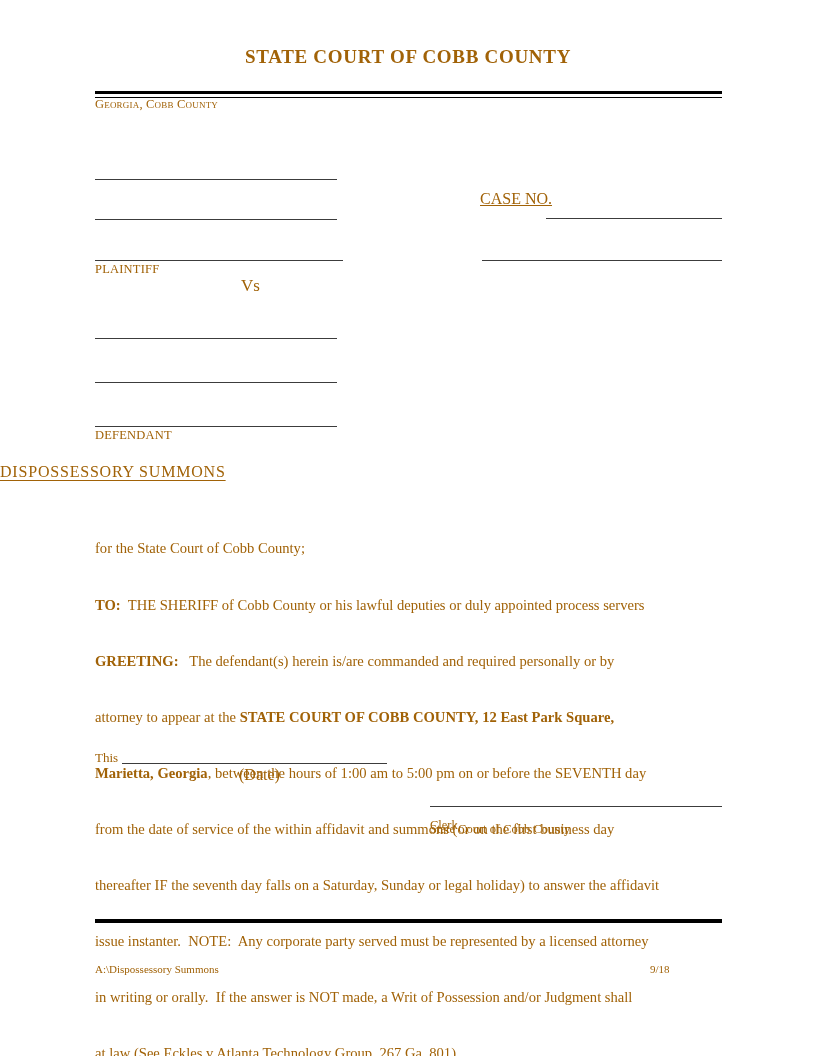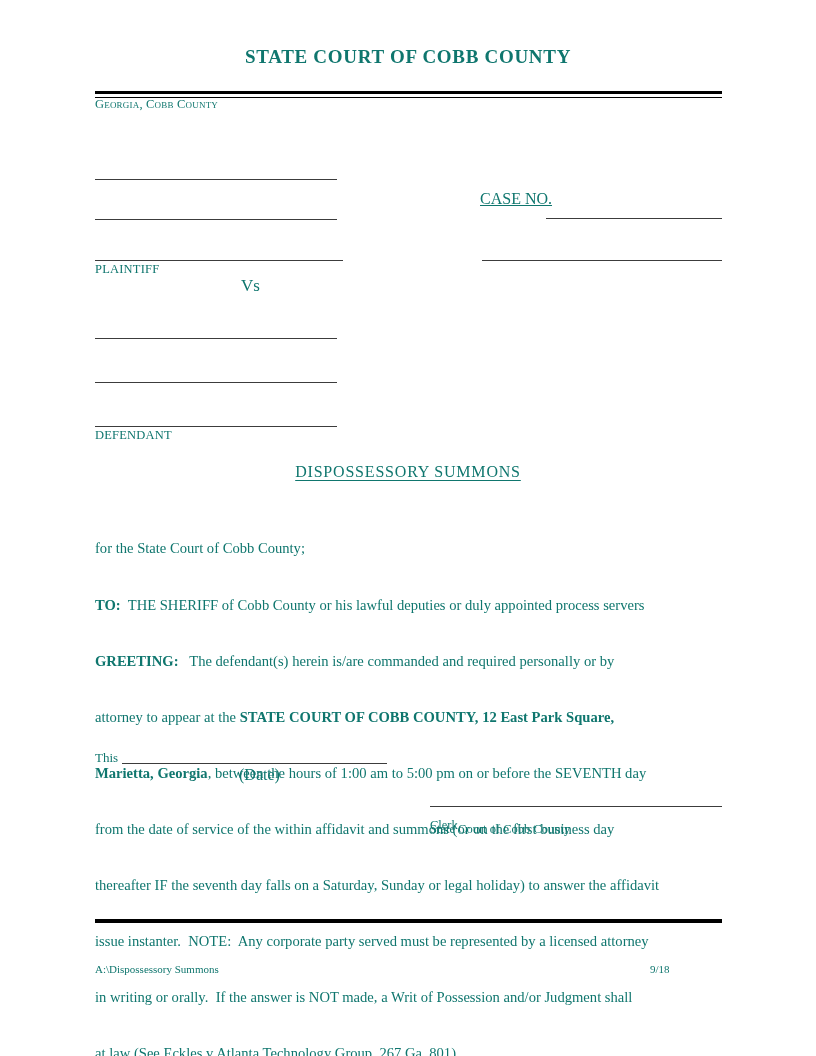--- a/index.html
+++ b/index.html
@@ -1,21 +1,21 @@
 <!DOCTYPE html>
 <html><head>
 <meta charset="utf-8">
 <style>
   html,body { margin:0; padding:0; background:#ffffff; }
   .page {
     position:relative;
     width:816px; height:1056px;
     background:#ffffff;
     font-family:"Liberation Serif", serif;
-    color:#0f766e;
+    color:#a16207;
     overflow:hidden;
   }
   .abs { position:absolute; }
 
   .doc-title {
     top:46px; left:0; width:816px;
     text-align:center;
     font-size:19px; font-weight:bold;
     letter-spacing:0.7px;
     white-space:pre;
@@ -35,21 +35,20 @@
   .bl { position:absolute; height:0; border-top:1px solid #3c3c3c; }
 
   .lbl { font-size:12.5px; letter-spacing:0.2px; }
   .case-no { top:190px; left:480px; font-size:16px;text-decoration:underline; }
   .plaintiff { top:262px; left:95px; }
   .vs { top:276px; left:241px; font-size:17px; }
   .defendant { top:428px; left:95px; }
 
   .summons-heading {
     top:463px; left:0; width:816px;
-    text-align:center;
     font-size:16px;
     letter-spacing:0.8px;
     text-decoration:underline;
     text-underline-offset:3px;
   }
 
   .body-text {
     top:502px; left:95px; width:660px;
     font-size:14.6px;
     line-height:18.7px;

